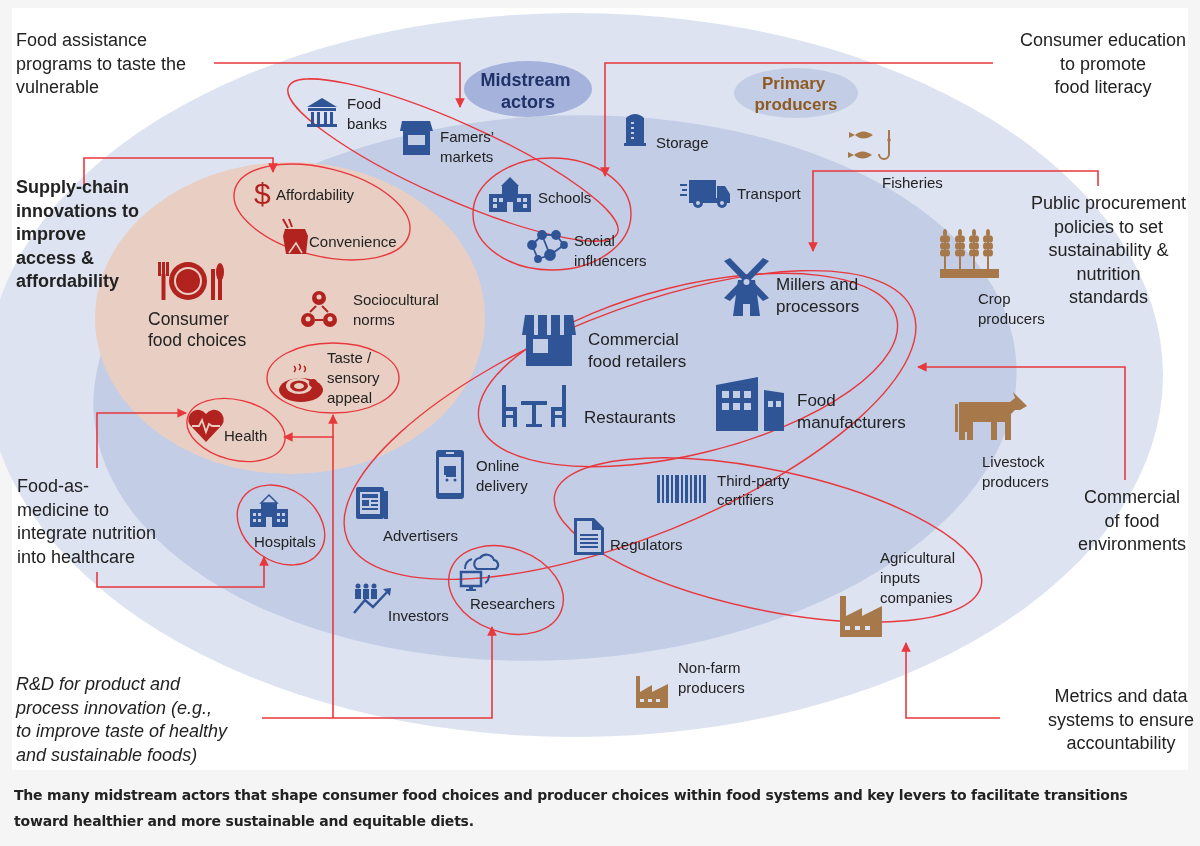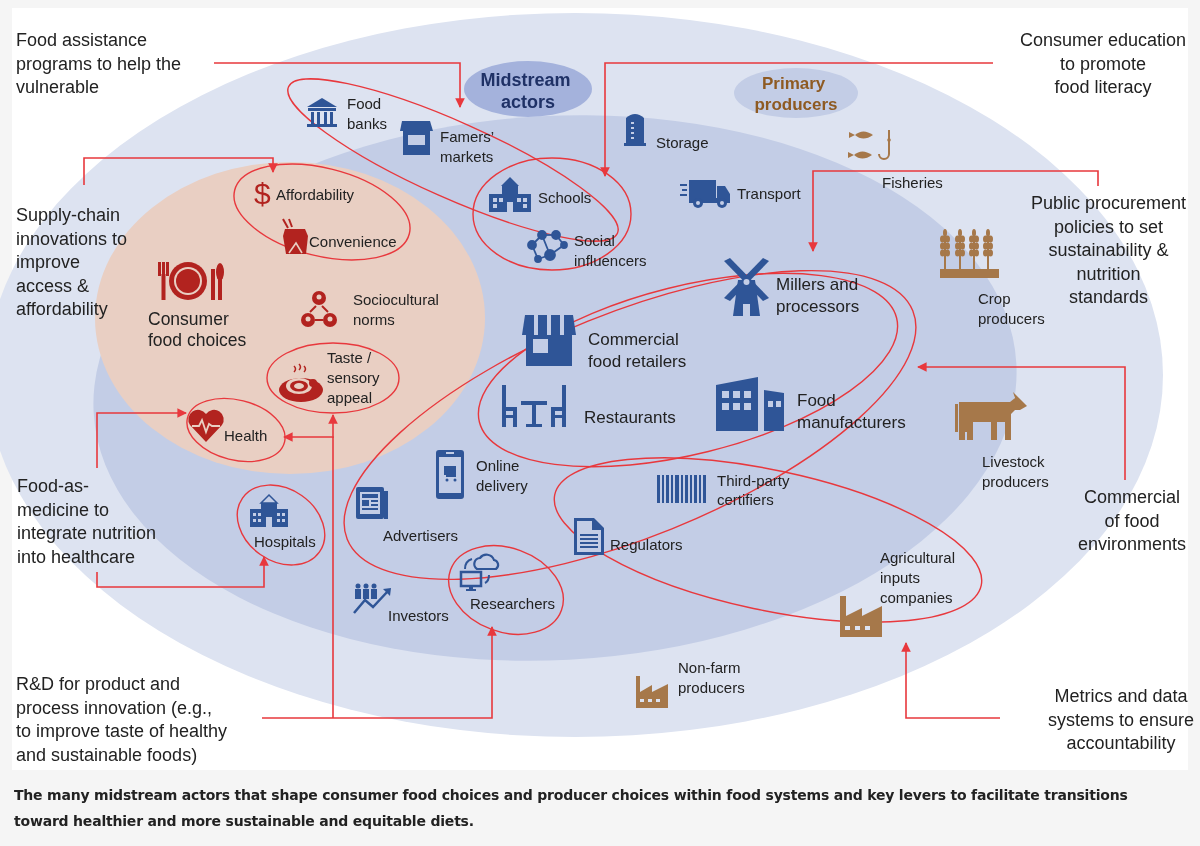--- a/index.html
+++ b/index.html
@@ -357,32 +357,32 @@
 
     <text font-size="15" x="882" y="188">Fisheries</text>
     <text font-size="15" x="978" y="304"><tspan x="978">Crop</tspan><tspan x="978" dy="20">producers</tspan></text>
     <text font-size="15" x="982" y="467"><tspan x="982">Livestock</tspan><tspan x="982" dy="20">producers</tspan></text>
     <text font-size="15" x="880" y="563"><tspan x="880">Agricultural</tspan><tspan x="880" dy="20">inputs</tspan><tspan x="880" dy="20">companies</tspan></text>
     <text font-size="15" x="678" y="673"><tspan x="678">Non-farm</tspan><tspan x="678" dy="20">producers</tspan></text>
   </g>
 </svg>
 
 <div class="lever" style="left:16px; top:29px;">Food assistance
-programs to help the
+programs to taste the
 vulnerable</div>
-<div class="lever" style="left:16px; top:204px;">Supply-chain
+<div class="lever" style="left:16px; top:176px;font-weight:bold;">Supply-chain
 innovations to
 improve
 access &amp;
 affordability</div>
 <div class="lever" style="left:17px; top:475px;">Food-as-
 medicine to
 integrate nutrition
 into healthcare</div>
-<div class="lever" style="left:16px; top:673px;">R&amp;D for product and
+<div class="lever" style="left:16px; top:673px;font-style:italic;">R&amp;D for product and
 process innovation (e.g.,
 to improve taste of healthy
 and sustainable foods)</div>
 <div class="lever right" style="right:14px; top:29px;">Consumer education
 to promote
 food literacy</div>
 <div class="lever right" style="right:14px; top:192px;">Public procurement
 policies to set
 sustainability &amp;
 nutrition

